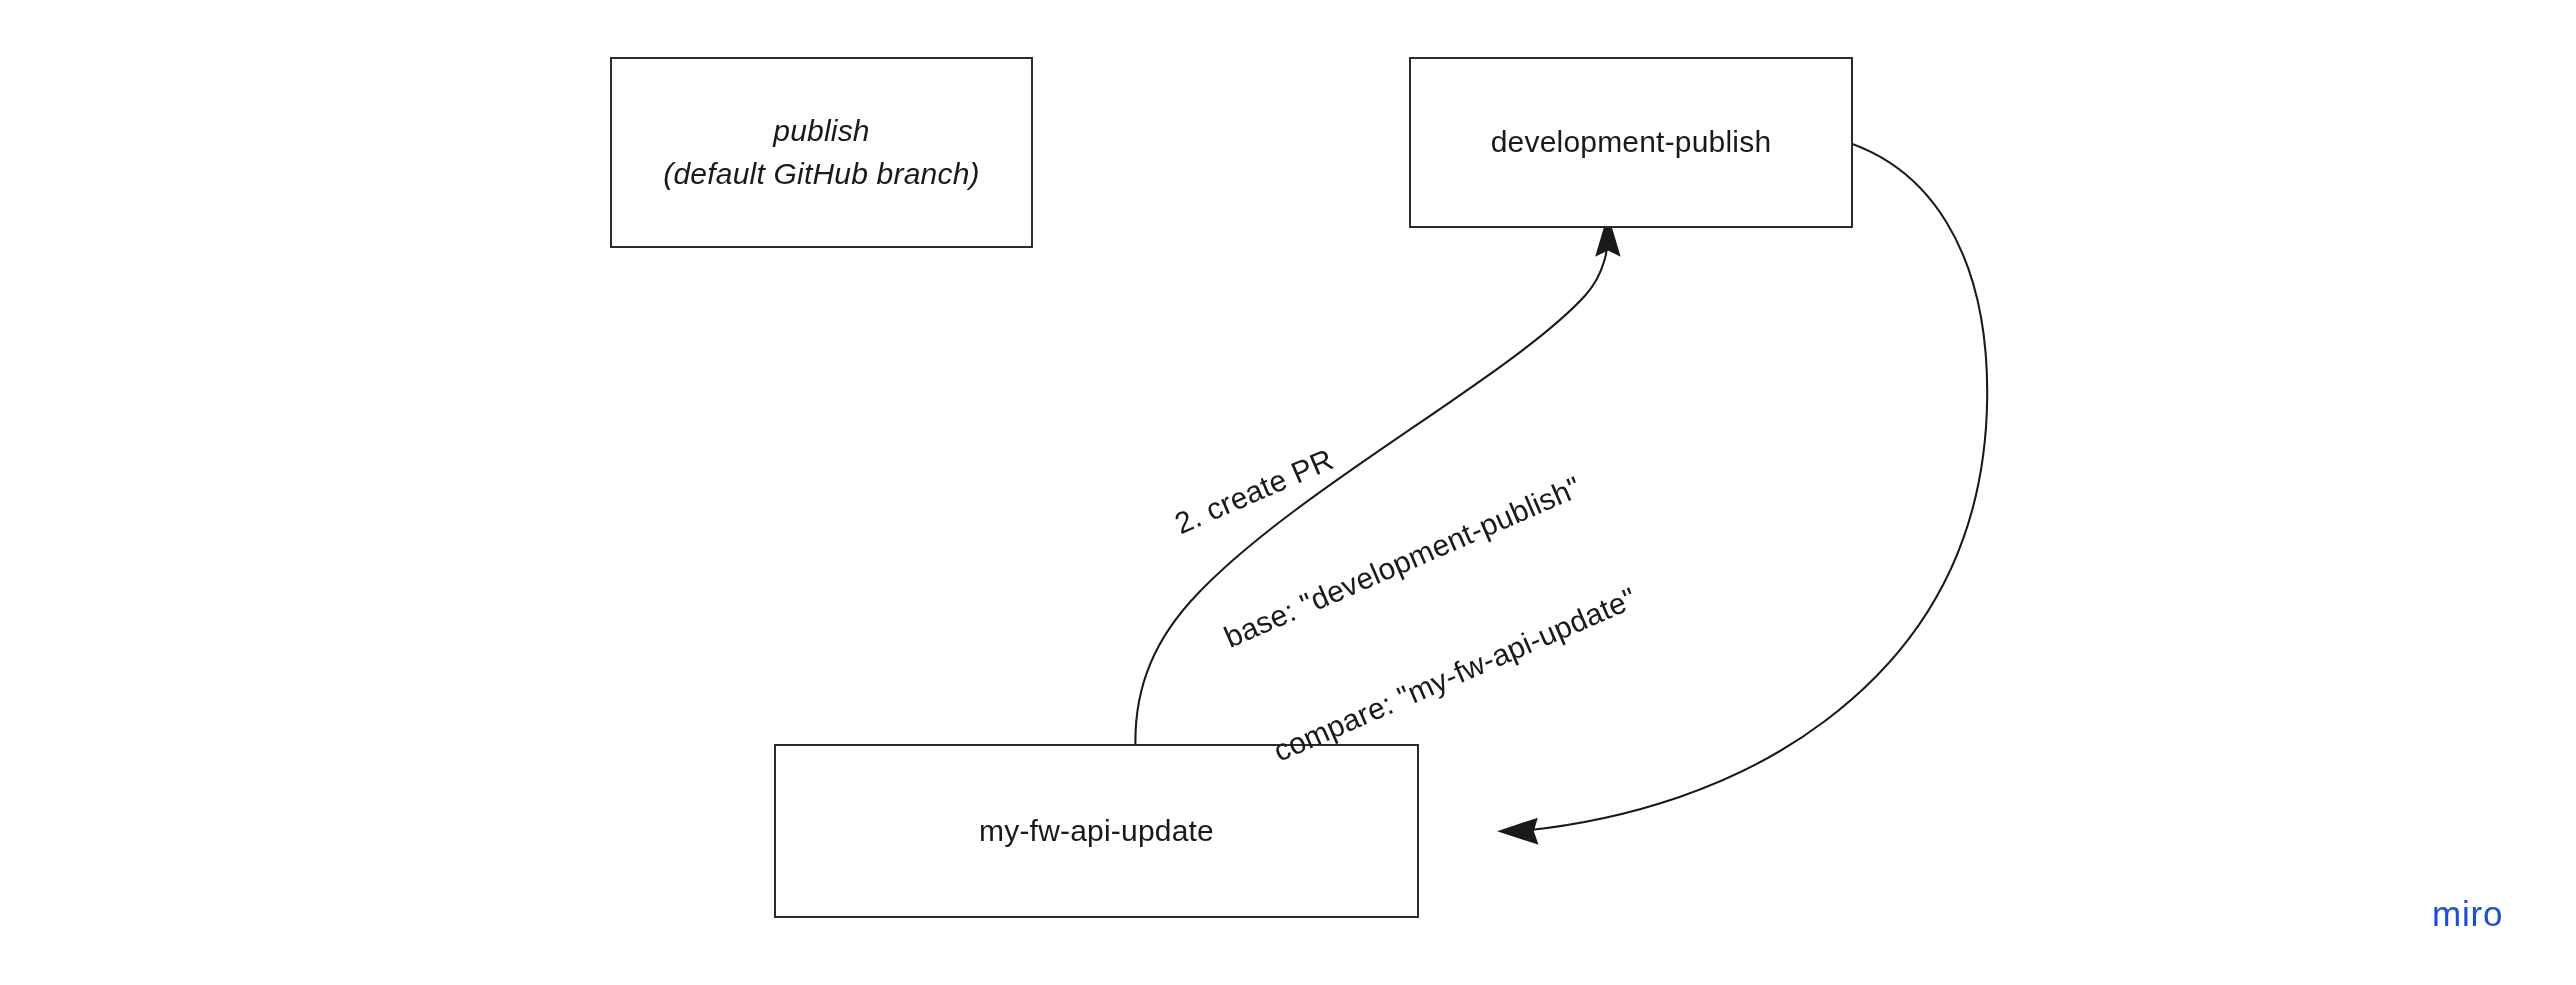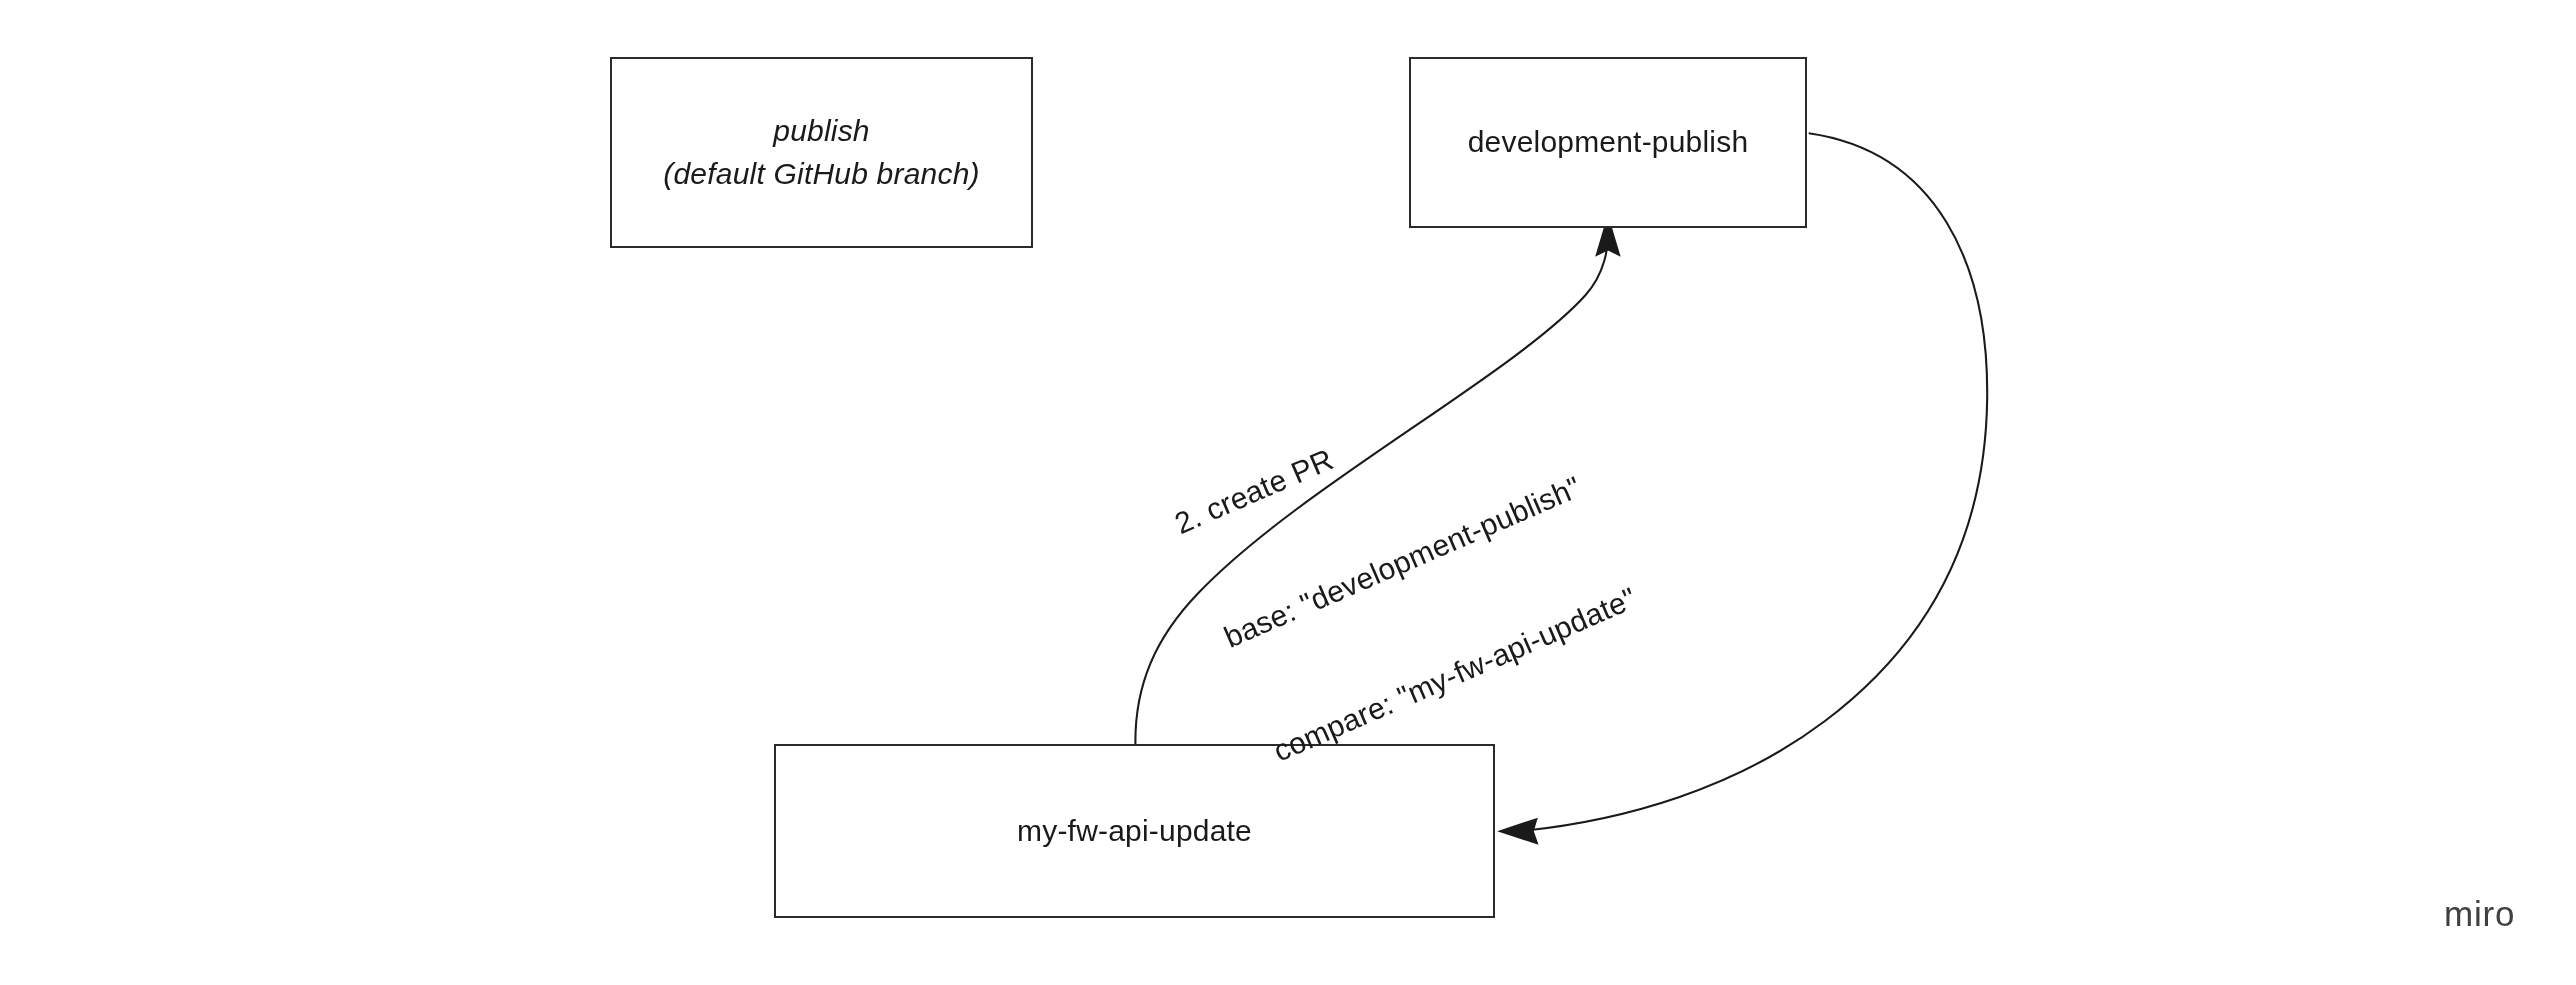--- a/index.html
+++ b/index.html
@@ -35,28 +35,28 @@
   #node-publish {
     left: 610px;
     top: 57px;
     width: 423px;
     height: 191px;
     font-style: italic;
   }
   #node-development-publish {
     left: 1409px;
     top: 57px;
-    width: 398px;
+    width: 444px;
     height: 171px;
     text-align: right;
   }
   #node-my-fw-api-update {
     left: 774px;
     top: 744px;
-    width: 721px;
+    width: 645px;
     height: 174px;
   }
   #edges {
     position: absolute;
     left: 0;
     top: 0;
     width: 2576px;
     height: 986px;
     pointer-events: none;
   }
@@ -86,25 +86,24 @@
     left: 1135px;
     top: 430px;
     transform: rotate(-23.5deg);
     transform-origin: 0 0;
     text-align: left;
   }
   #watermark-miro {
     position: absolute;
     left: 2432px;
     top: 894px;
-    color: #404040;
+    color: #1d4ed8;
     font-size: 35px;
     letter-spacing: 0.8px;
     font-weight: 400;
-    margin-left: 12px;
   }
 </style>
 </head>
 <body>
 
 <div id="canvas">
 
   <svg id="edges" viewBox="0 0 3233 1237" width="2576" height="986" xmlns="http://www.w3.org/2000/svg">
 
     <g>

